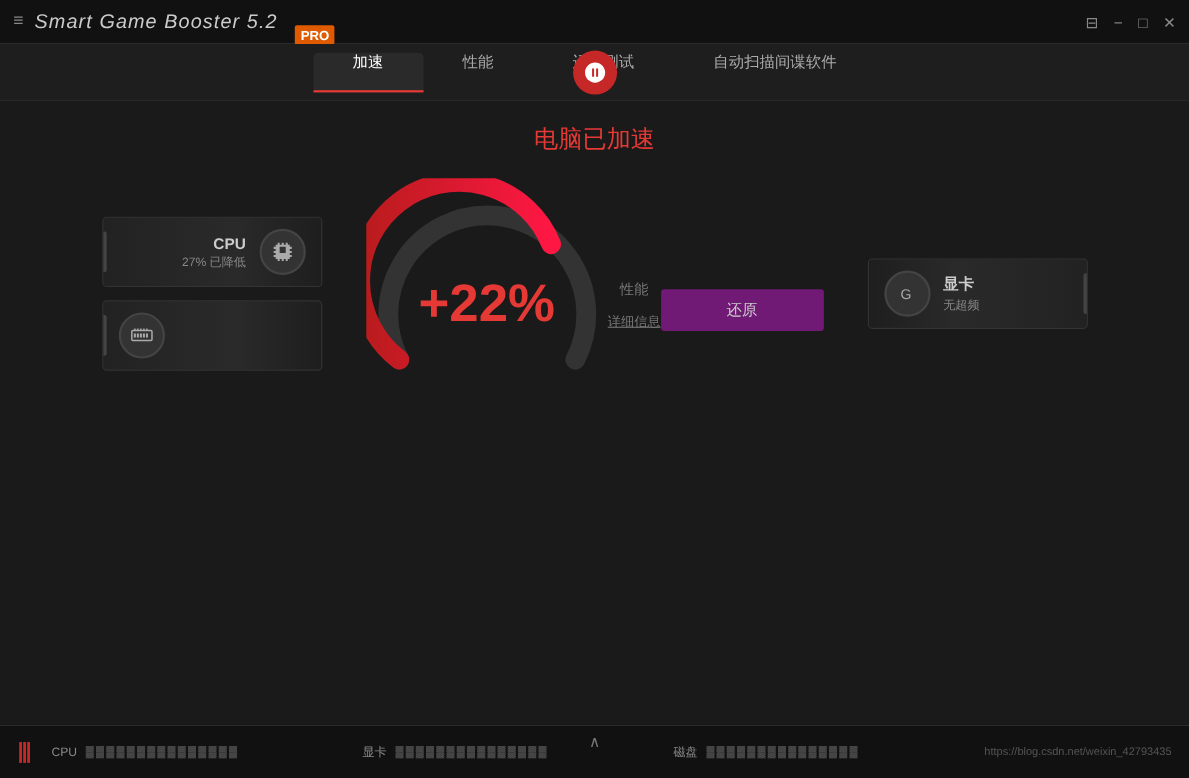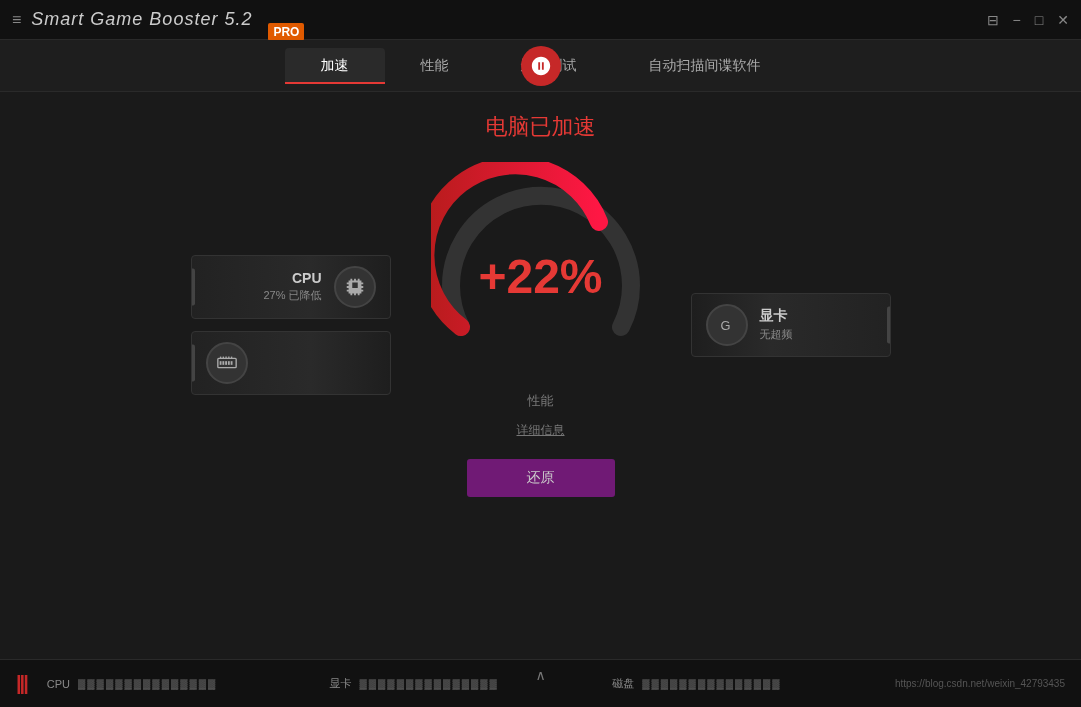--- a/index.html
+++ b/index.html
@@ -69,21 +69,21 @@
       gap: 0;
       border-bottom: 1px solid #2a2a2a;
       position: relative;
     }
     .nav-tab {
       color: #aaa;
       font-size: 14px;
       padding: 0 36px;
       height: 36px;
       display: flex;
-      align-items: center;
+      align-items: flex-start;
       cursor: pointer;
       position: relative;
     }
     .nav-tab.active {
       background: #2a2a2a;
       color: white;
       border-radius: 4px 4px 0 0;
     }
     .nav-tab.active::after {
       content: '';
@@ -424,21 +424,21 @@
             <line x1="5" y1="7" x2="5" y2="5" stroke="#aaa" stroke-width="1.5"></line>
             <line x1="8" y1="7" x2="8" y2="5" stroke="#aaa" stroke-width="1.5"></line>
             <line x1="11" y1="7" x2="11" y2="5" stroke="#aaa" stroke-width="1.5"></line>
             <line x1="14" y1="7" x2="14" y2="5" stroke="#aaa" stroke-width="1.5"></line>
             <line x1="17" y1="7" x2="17" y2="5" stroke="#aaa" stroke-width="1.5"></line>
           </svg>
         </div>
       </div>
     </div>
 
-    <div style="display:flex;flex-direction:column;align-items:center;">
+    <div style="display:flex;flex-direction:row;align-items:center;">
       <div class="gauge-container">
         <svg class="gauge-svg" viewBox="0 0 220 220">
 
           <path d="M 30 165 A 90 90 0 1 1 190 165" fill="none" stroke="#333" stroke-width="18" stroke-linecap="round"></path>
 
           <defs>
             <linearGradient id="gaugeGrad" x1="0%" y1="0%" x2="100%" y2="0%">
               <stop offset="0%" style="stop-color:#b71c1c;stop-opacity:1"></stop>
               <stop offset="100%" style="stop-color:#ff1744;stop-opacity:1"></stop>
             </linearGradient>

